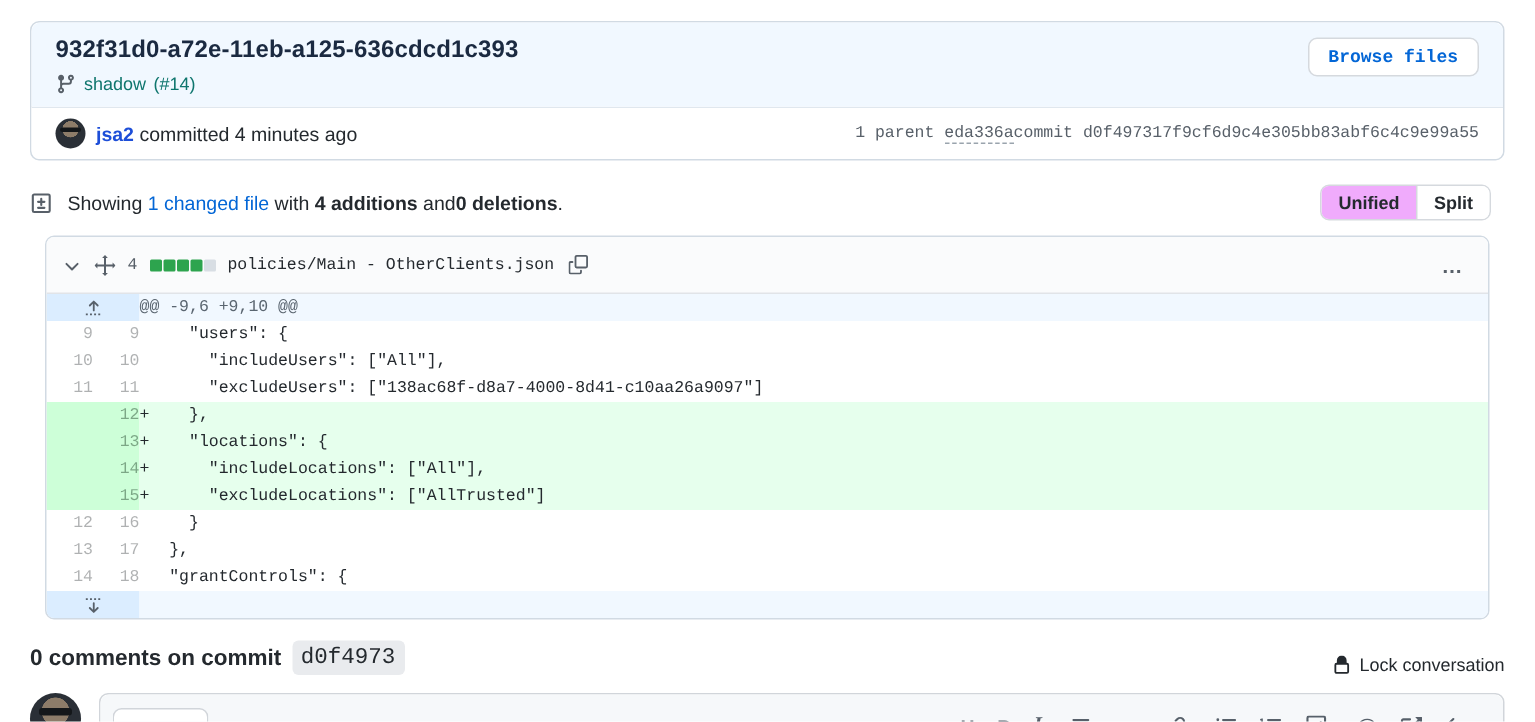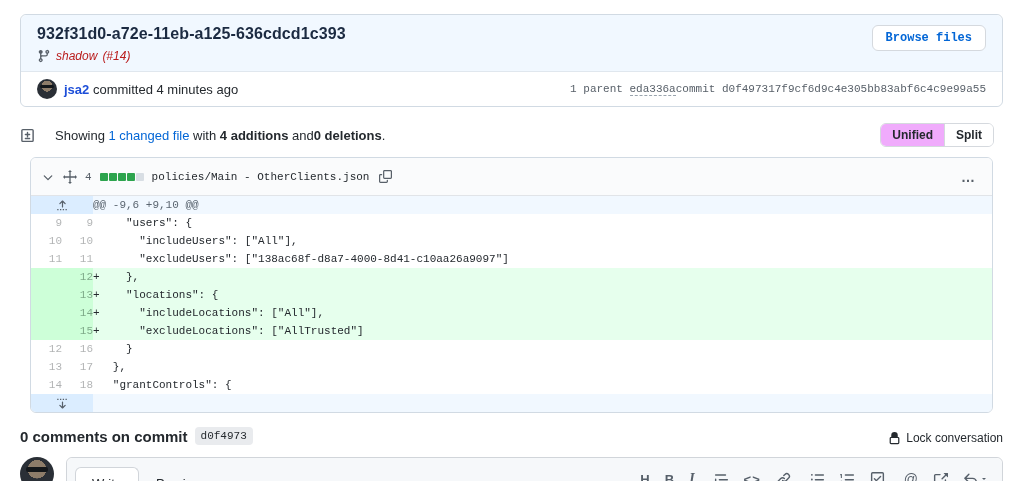--- a/index.html
+++ b/index.html
@@ -6,39 +6,39 @@
   html,body { width:1023px; height:481px; overflow:hidden; background:#fff; }
   body { font-family:"Liberation Sans", sans-serif; font-size:13px; color:#24292e; }
   a { text-decoration:none; }
   svg { display:block; }
   .page { padding:14px 20px 0; }
 
   
   .commit-box { border:1px solid #d1dae3; border-radius:6px; }
   .commit-head { position:relative; background:#f1f8ff; border-radius:6px 6px 0 0; padding:10px 16px 8px; }
   .commit-title { font-size:16px; font-weight:700; color:#1b2a41; letter-spacing:.1px; }
-  .branch-row { display:flex; align-items:flex-start; gap:5px; margin-top:6px; font-size:12px; color:#b91c1c;font-style:italic; }
+  .branch-row { display:flex; align-items:flex-start; gap:5px; margin-top:6px; font-size:12px; color:#0f766e; }
   .btn { font-family:Liberation Mono, monospace; font-size:12px; font-weight:600; color:#0366d6; background:#fff;
          border:1px solid #d5d9de; border-radius:6px; padding:5px 13px; cursor:pointer; }
   .browse-btn { position:absolute; top:10px; right:16px; }
   .commit-meta { display:flex; align-items:center; gap:7px; background:#fff; padding:7px 16px;
                  border-top:1px solid #e0e7ee; border-radius:0 0 6px 6px; }
   .avatar { border-radius:50%; display:inline-block; position:relative; overflow:hidden;
             background:radial-gradient(circle at 50% 36%, #8d7c69 0 33%, #2a2f36 34% 100%); }
   .avatar::before { content:""; position:absolute; left:17%; right:17%; top:30%; height:14%;
                     background:#14171a; border-radius:2px; }
   .avatar-sm { width:20px; height:20px; }
   .avatar-lg { width:34px; height:34px; }
   .author { font-weight:700; color:#1d4ed8; }
   .meta-right { margin-left:auto; display:flex; font-family:"Liberation Mono", monospace;
                 font-size:11px; color:#586069; }
   .sha-link { color:#586069; border-bottom:1px dashed #9aa4ad; }
 
   
-  .showing-row { display:flex; align-items:center; gap:20px; margin:16px 0 10px; font-size:13px; }
+  .showing-row { display:flex; align-items:center; gap:10px; margin:16px 0 10px; font-size:13px; }
   .link-blue { color:#0366d6; }
   .btn-group { margin-left:auto; margin-right:9px; display:flex; border:1px solid #d5d9de; border-radius:6px; overflow:hidden; }
   .btn-seg { font-family:inherit; font-size:12px; font-weight:600; padding:4px 11px; background:#fff;
              border:none; color:#24292e; cursor:pointer; }
   .btn-seg.selected { background:#f0abfc; }
   .btn-seg + .btn-seg { border-left:1px solid #d5d9de; }
 
   
   .file-box { margin:0 10px; border:1px solid #d1dae3; border-radius:6px; overflow:hidden; }
   .file-head { height:38px; display:flex; align-items:center; gap:8px; padding:0 10px;
@@ -59,21 +59,21 @@
   td.code { white-space:pre; padding-left:10px; color:#24292e; }
   tr.hunk td.gutter { background:#dbedff; text-align:center; }
   tr.hunk td.code { background:#f1f8ff; color:#5a6570; }
   tr.add td.num { background:#cdffd8; color:rgba(27,60,35,.45); }
   tr.add td.code { background:#e6ffed; }
   .fold-btn { background:none; border:none; cursor:pointer; color:#57606a; padding:0; margin:0 auto; display:block; }
 
   
   .comments-head { display:flex; align-items:flex-end; margin:14px 0 12px; }
   .comments-title { font-size:15px; font-weight:700; display:flex; align-items:center; gap:7px; }
-  .sha-badge { font-family:"Liberation Mono", monospace; font-size:11px; font-weight:400;
+  .sha-badge { font-family:"Liberation Mono", monospace; font-size:15px; font-weight:400;
                background:#e9ebee; border-radius:4px; padding:3px 6px; color:#24292e; }
   .lock-link { margin-left:auto; display:flex; align-items:center; gap:5px; font-size:12px; color:#24292e; cursor:pointer; }
 
   .comment-row { display:flex; gap:12px; align-items:flex-start; }
   .comment-card { flex:1; border:1px solid #d1d5da; border-radius:6px; background:#fff; height:120px; }
   .tabnav { position:relative; height:42px; background:#f6f8fa; border-bottom:1px solid #d1d5da;
             border-radius:6px 6px 0 0; padding:8px 8px 0; display:flex; align-items:flex-end; }
   .tab { font-family:inherit; font-size:13px; padding:8px 16px; background:transparent; border:1px solid transparent;
          border-radius:6px 6px 0 0; cursor:pointer; color:#24292e; margin-bottom:-1px; }
   .tab.active { background:#fff; border-color:#d1d5da; border-bottom-color:#fff; }

